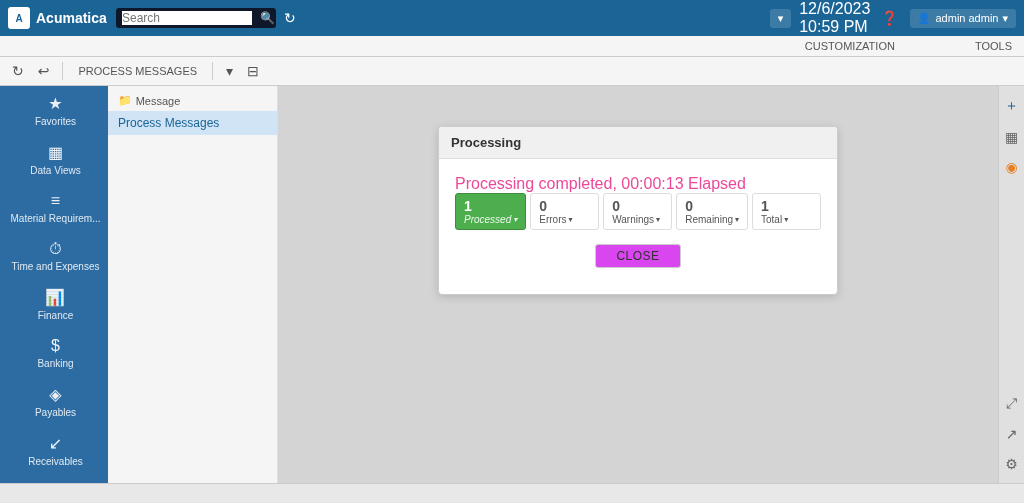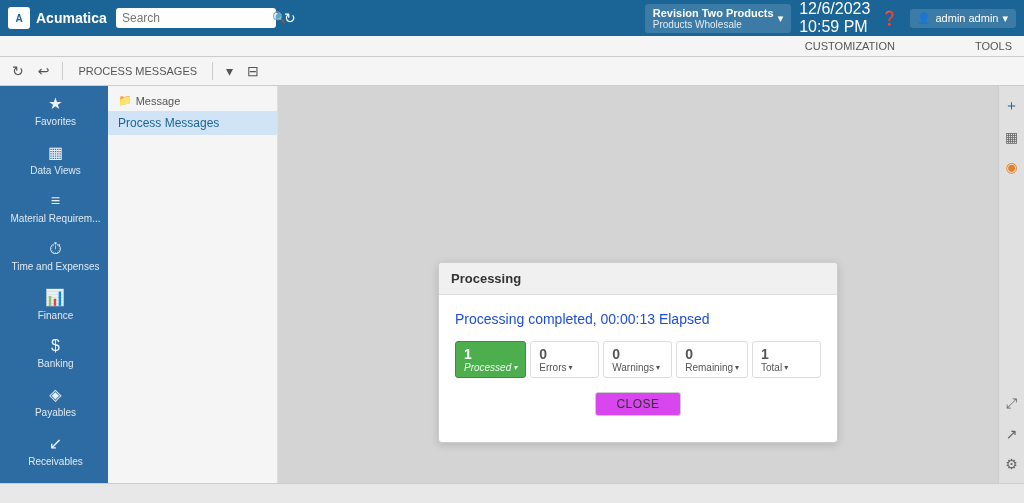--- a/index.html
+++ b/index.html
@@ -32,24 +32,24 @@
       display: flex;
       align-items: center;
       justify-content: center;
       color: #1a6496;
       font-size: 10px;
       font-weight: bold;
     }
     .search-bar {
       display: flex;
       align-items: center;
-      background: #ffffff;
+      background: #0f172a;
       border-radius: 3px;
       padding: 3px 6px;
-      gap: 20px;
+      gap: 8px;
       width: 160px;
     }
     .search-input {
       border: none;
       outline: none;
       font-size: 12px;
       width: 130px;
       color: #333;
     }
     .search-icon-svg { color: #888; font-size: 12px; }
@@ -204,21 +204,21 @@
       color: #1a6496;
       font-weight: 500;
     }
 
     
     .main-content {
       flex: 1;
       overflow: auto;
       background: #d4d4d4;
       display: flex;
-      align-items: flex-end;
+      align-items: flex-start;
       justify-content: center;
       padding: 40px 28px;
     }
 
     
     .processing-dialog {
       background: white;
       border: 1px solid #ccc;
       border-radius: 4px;
       width: 400px;
@@ -230,23 +230,23 @@
       padding: 8px 12px;
       font-size: 13px;
       font-weight: 600;
       color: #333;
       border-radius: 4px 4px 0 0;
     }
     .dialog-body {
       padding: 16px 16px 12px;
     }
     .processing-status {
-      font-size: 14px;
-      color: #1d4ed8;
-      margin-bottom: 14px;
+      font-size: 16px;
+      color: #ec4899;
+      margin-bottom: 0;
     }
     .stats-grid {
       display: grid;
       grid-template-columns: repeat(5, 1fr);
       gap: 4px;
       margin-bottom: 14px;
     }
     .stat-cell {
       border: 1px solid #ddd;
       border-radius: 3px;
@@ -335,24 +335,20 @@
     <span>Acumatica</span>
   </div>
   <div class="search-bar">
     <input class="search-input" type="text" placeholder="Search" style="">
     <span class="search-icon-svg">🔍</span>
   </div>
   <span class="refresh-icon">↻</span>
   <div class="top-bar-spacer"></div>
   <div class="top-bar-right">
     <div class="revision-info">
-      <div>
-        <div class="rev-title">Revision Two Products</div>
-        <div class="rev-sub">Products Wholesale</div>
-      </div>
       <span>▾</span>
     </div>
     <div class="datetime-box">
       <div>12/6/2023</div>
       <div>10:59 PM</div>
     </div>
     <span class="top-bar-icon">❓</span>
     <button class="user-btn">
       <span>👤</span>
       <span>admin admin</span>

